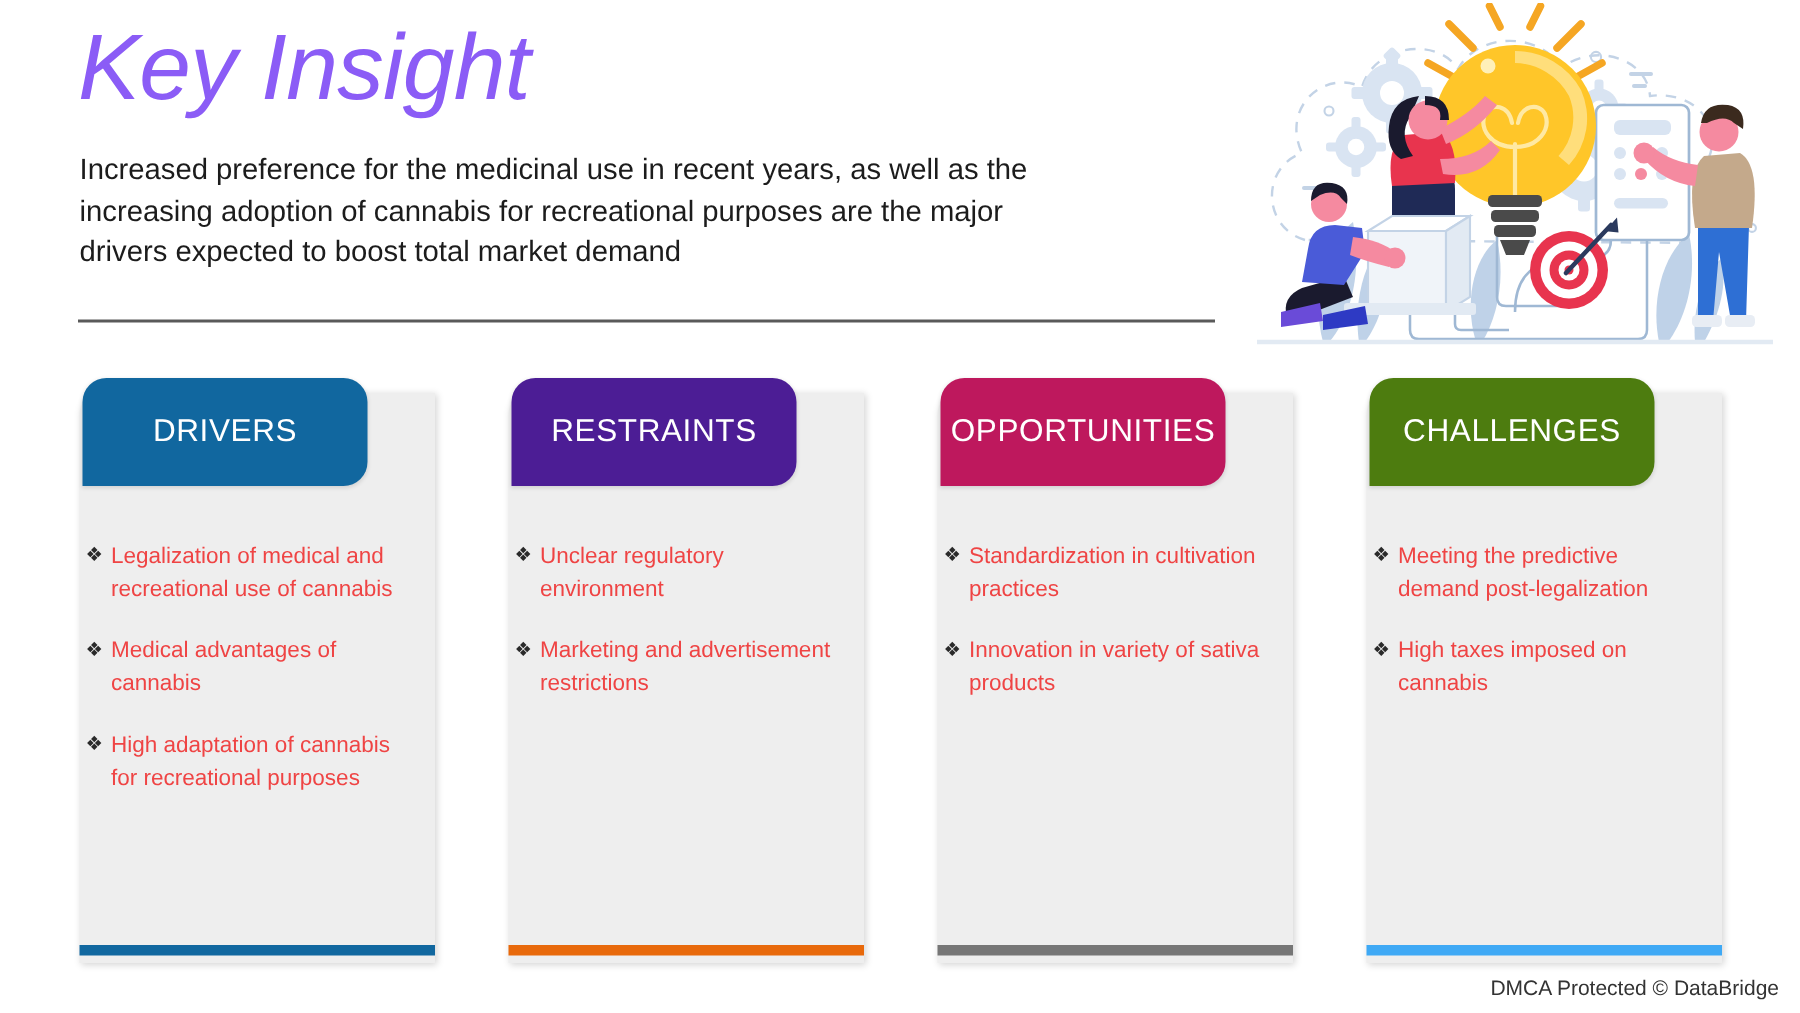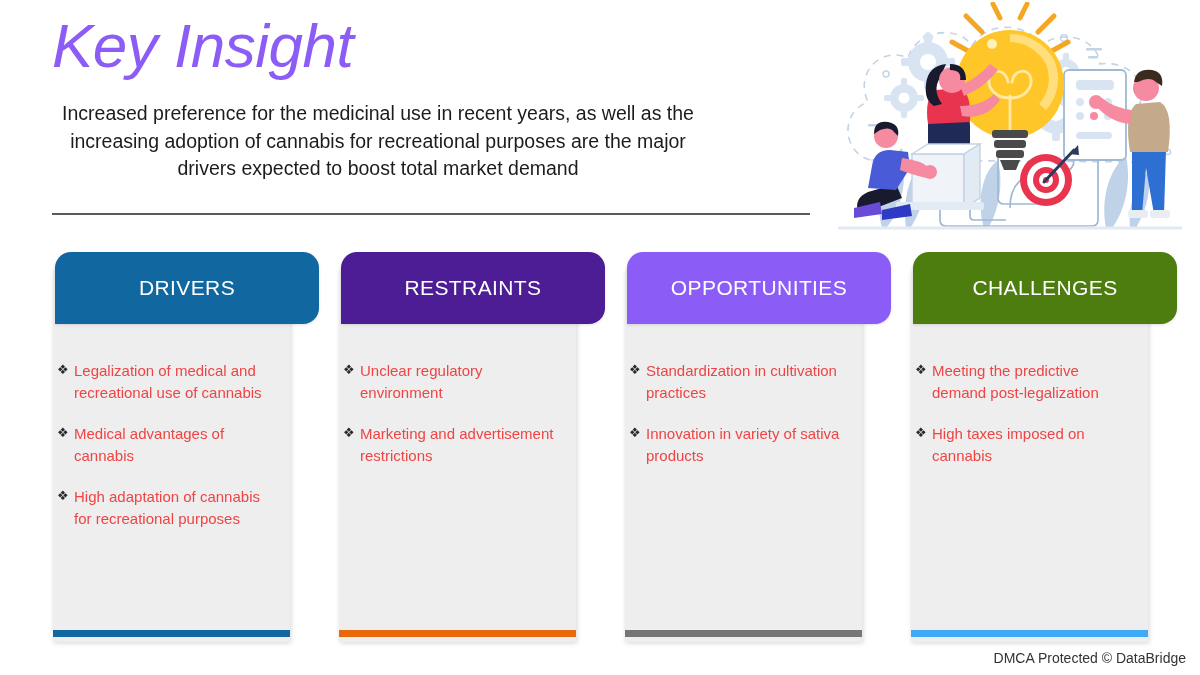--- a/index.html
+++ b/index.html
@@ -31,21 +31,20 @@
 
   #subtitle {
     position: absolute;
     left: 53px;
     top: 100px;
     width: 650px;
     font-size: 19.5px;
     line-height: 1.42;
     font-weight: 400;
     color: #1c1c1c;
-    text-align: center;
   }
 
   #header-divider {
     position: absolute;
     left: 52px;
     top: 213px;
     width: 758px;
     height: 2px;
     background: #5a5a5a;
   }
@@ -78,21 +77,21 @@
     position: absolute;
     left: 0;
     top: 378px;
     width: 100%;
     height: 7px;
   }
   .col-header {
     position: absolute;
     left: 2px;
     top: 0;
-    width: 264px;
+    width: 190px;
     height: 72px;
     border-radius: 16px 16px 16px 0;
     display: flex;
     align-items: center;
     justify-content: center;
     color: #ffffff;
     font-size: 21px;
     letter-spacing: 0.4px;
     font-weight: 400;
     box-shadow: 0 1px 3px rgba(0,0,0,0.12);
@@ -344,21 +343,21 @@
     <div class="bullet-item">
       <span class="bullet-glyph">❖</span>
       <span class="bullet-text">Marketing and advertisement restrictions</span>
     </div>
   </div>
 </div>
 
 <div class="column" id="col-opportunities">
   <div class="col-panel" style="background: rgb(238, 238, 238);"></div>
   <div class="col-accent-bar" style="background: rgb(118, 118, 118);"></div>
-  <div class="col-header" style="background: #8b5cf6;">
+  <div class="col-header" style="background: #be185d;">
     <span>OPPORTUNITIES</span>
   </div>
   <div class="col-list">
     <div class="bullet-item">
       <span class="bullet-glyph">❖</span>
       <span class="bullet-text">Standardization in cultivation practices</span>
     </div>
     <div class="bullet-item">
       <span class="bullet-glyph">❖</span>
       <span class="bullet-text">Innovation in variety of sativa products</span>

